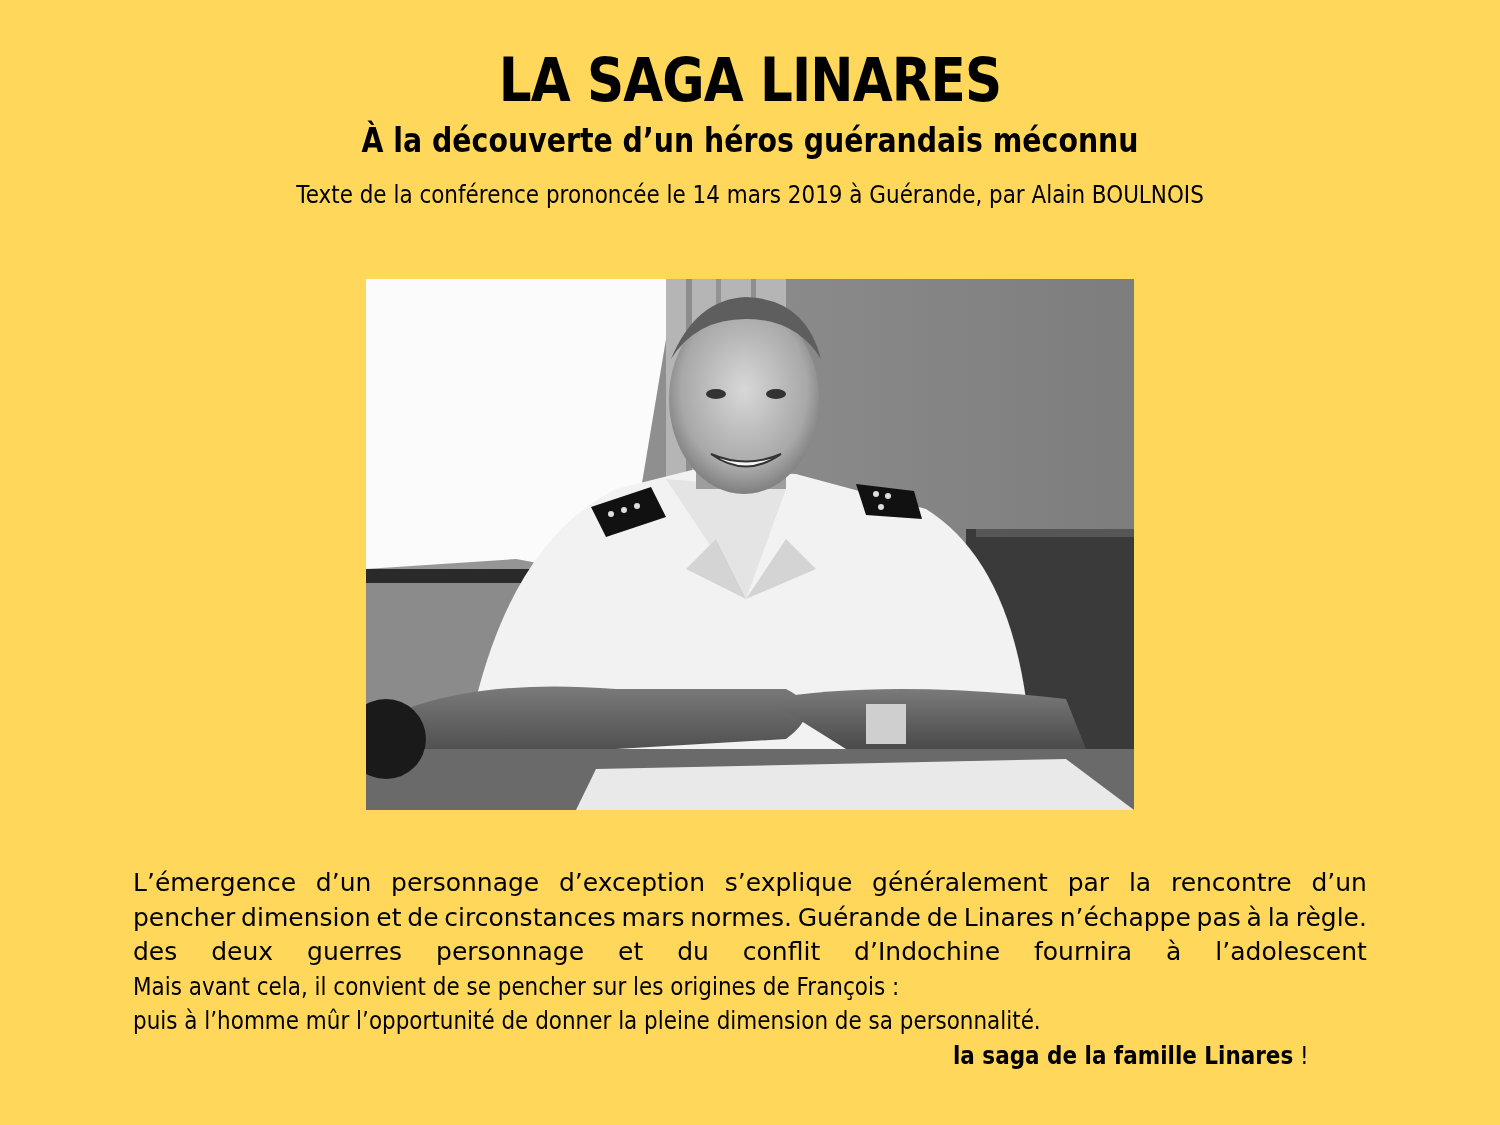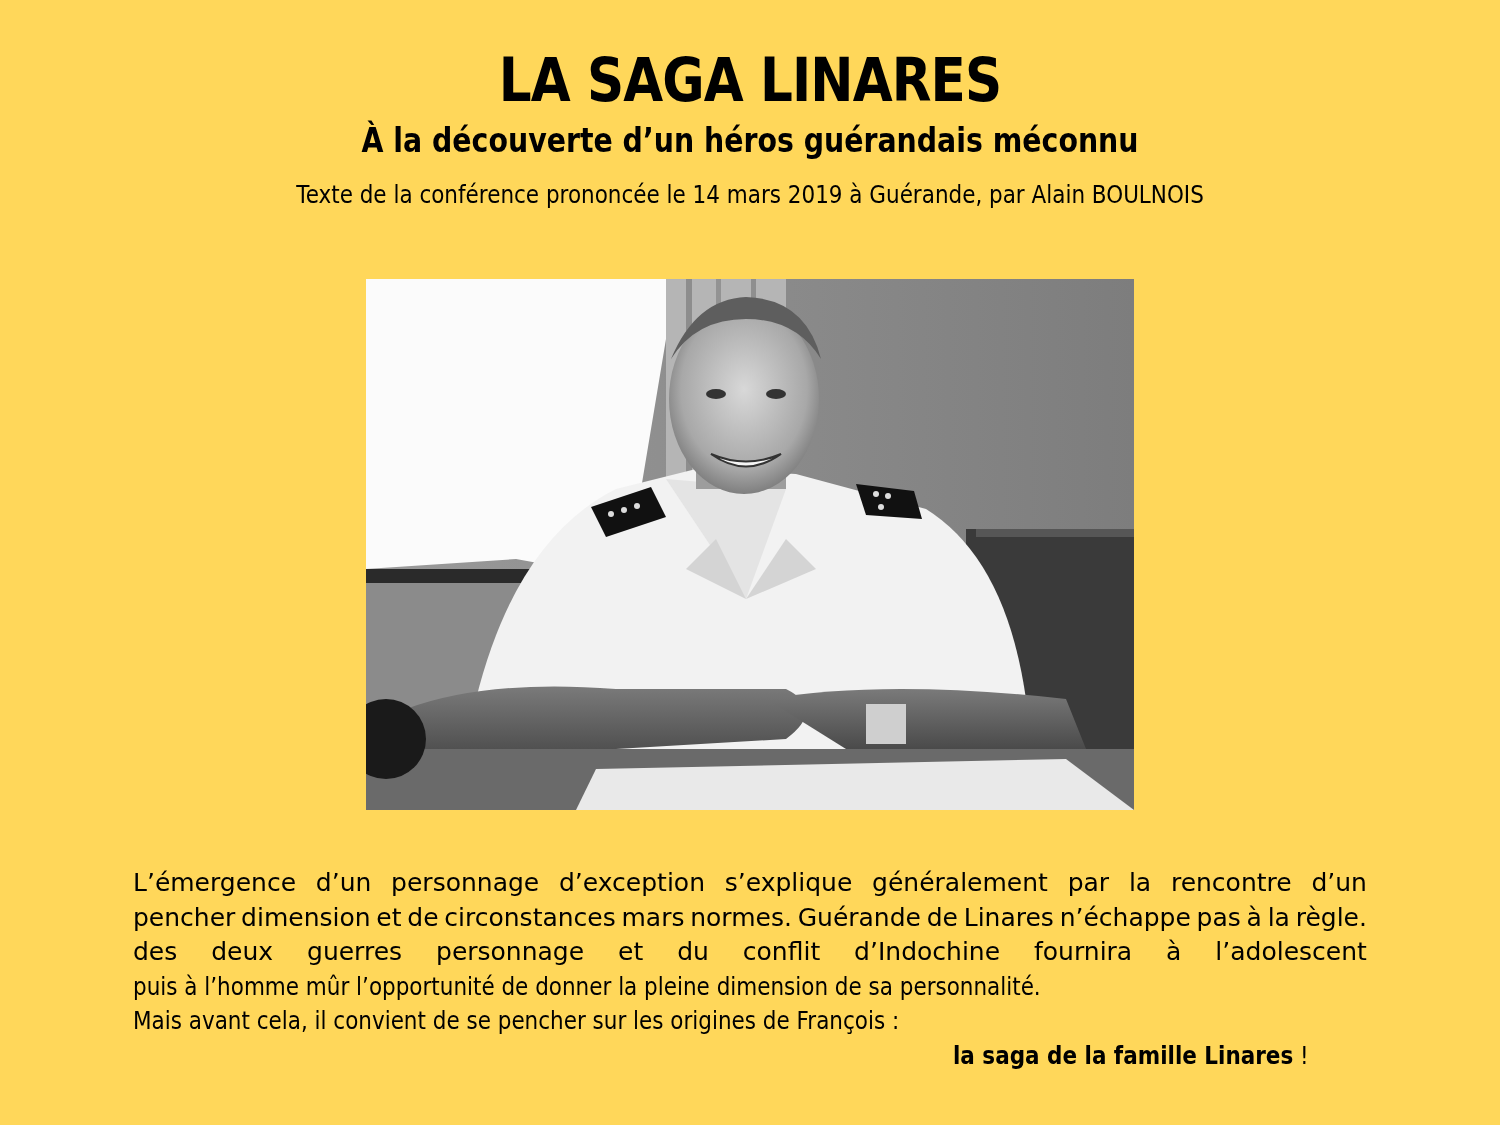--- a/index.html
+++ b/index.html
@@ -207,16 +207,16 @@
     <span>guerres</span>
     <span>personnage</span>
     <span>et</span>
     <span>du</span>
     <span>conflit</span>
     <span>d’Indochine</span>
     <span>fournira</span>
     <span>à</span>
     <span>l’adolescent</span>
   </span>
+  <span class="line"><span class="sq" style="transform-origin:left center">Mais avant cela, il convient de se pencher sur les origines de François :</span></span>
   <span class="line"><span class="sq" style="transform-origin:left center">puis à l’homme mûr l’opportunité de donner la pleine dimension de sa personnalité.</span></span>
-  <span class="line"><span class="sq" style="transform-origin:left center">Mais avant cela, il convient de se pencher sur les origines de François :</span></span>
   <span class="closing"><span class="sq" style="transform-origin:left center"><b>la saga de la famille Linares</b><span> !</span></span></span>
 </div>
 
 </body></html>

